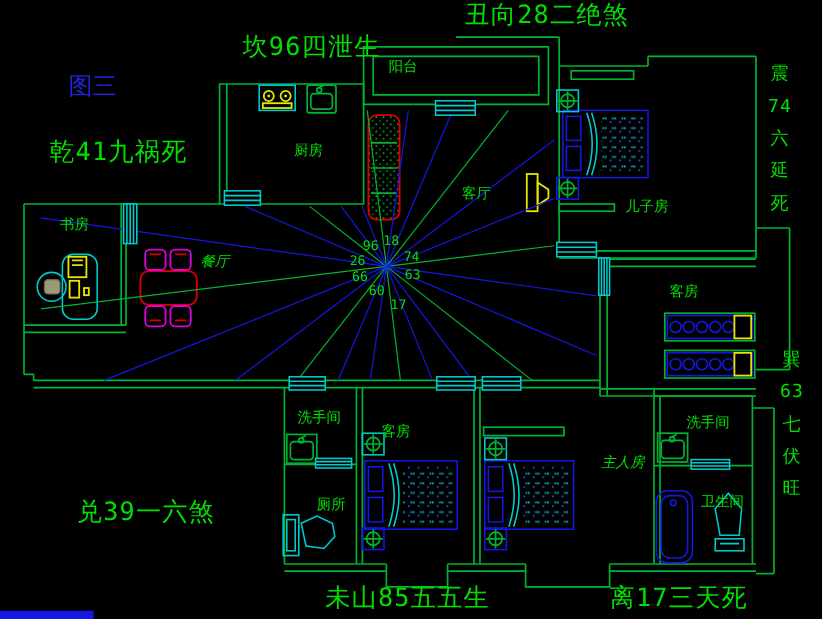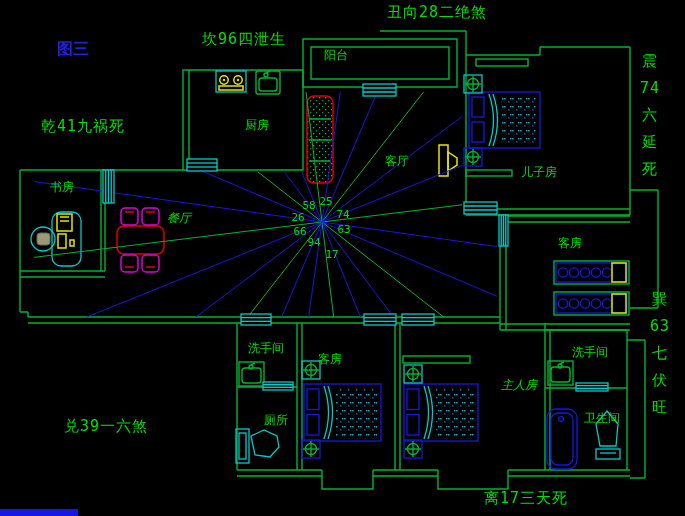--- a/index.html
+++ b/index.html
@@ -9,24 +9,24 @@
   
   .w{stroke:var(--wall);fill:none;stroke-width:1.4px;}
   .b{stroke:var(--blue);fill:none;stroke-width:1.3px;}
   .c{stroke:var(--cyan);fill:none;stroke-width:1.3px;}
   .y{stroke:var(--yellow);fill:none;stroke-width:1.5px;}
   .r{stroke:var(--red);fill:none;stroke-width:1.5px;}
   .m{stroke:var(--magenta);fill:none;stroke-width:1.5px;}
   .fb{stroke:var(--blue);fill:none;stroke-width:1px;}
   .fg{stroke:var(--wall);fill:none;stroke-width:1px;}
   .lbl{position:absolute;color:var(--text);font-size:12px;line-height:13px;white-space:nowrap;}
-  .big{font-size:15px;line-height:16px;letter-spacing:1px;}
+  .big{font-size:21px;line-height:16px;letter-spacing:1px;}
   .vlabel{white-space:pre;text-align:center;width:34px;line-height:27px;font-size:15px;}
   .num{position:absolute;color:var(--text);font-size:11px;line-height:11px;transform:translate(-50%,-50%);}
-  .fig{color:var(--figure_blue);font-weight:bold;font-size:16px;}
+  .fig{color:var(--figure_blue);font-weight:normal;font-size:20px;margin-top:23px;}
   .strip{position:absolute;left:0;top:509px;width:78px;height:7px;background:var(--blue);}
 </style>
 </head>
 <body>
 
 <div id="canvas">
 
 <svg id="plan" width="685" height="516" viewBox="0 0 685 516">
   <defs>
     <pattern id="dc" width="8" height="8" patternUnits="userSpaceOnUse">
@@ -276,39 +276,40 @@
 74
 六
 延
 死</div>
 <div class="lbl big vlabel" style="left:643px;top:286px;">巽
 63
 七
 伏
 旺</div>
 <div class="lbl big" style="left:64px;top:418px;">兑39一六煞</div>
-<div class="lbl big" style="left:484px;top:490px;">离17三天死</div>
+<div class="lbl big" style="left:271px;top:490px;">未山85五五生</div>
+<div class="lbl big" style="left:508px;top:490px;">离17三天死</div>
 
 <div class="lbl" style="left:324px;top:49px;">阳台</div>
 <div class="lbl" style="left:245px;top:119px;">厨房</div>
 <div class="lbl" style="left:385px;top:155px;">客厅</div>
 <div class="lbl" style="left:50px;top:181px;">书房</div>
 <div class="lbl" style="left:167px;top:212px;font-style:italic;">餐厅</div>
 <div class="lbl" style="left:521px;top:166px;">儿子房</div>
 <div class="lbl" style="left:558px;top:237px;">客房</div>
 <div class="lbl" style="left:248px;top:342px;">洗手间</div>
 <div class="lbl" style="left:264px;top:414px;">厕所</div>
 <div class="lbl" style="left:318px;top:353px;">客房</div>
 <div class="lbl" style="left:501px;top:379px;font-style:italic;">主人房</div>
 <div class="lbl" style="left:572px;top:346px;">洗手间</div>
 <div class="lbl" style="left:584px;top:412px;text-align:center;">卫生间</div>
 
-<div class="num" style="left:309px;top:205px;">58</div>
-<div class="num" style="left:326px;top:201px;">25</div>
+<div class="num" style="left:309px;top:205px;">96</div>
+<div class="num" style="left:326px;top:201px;">18</div>
 <div class="num" style="left:298px;top:217px;">26</div>
 <div class="num" style="left:343px;top:214px;">74</div>
 <div class="num" style="left:300px;top:231px;">66</div>
 <div class="num" style="left:344px;top:229px;">63</div>
-<div class="num" style="left:314px;top:242px;">94</div>
+<div class="num" style="left:314px;top:242px;">60</div>
 <div class="num" style="left:332px;top:242px;margin-top:12px;">17</div>
 
 <div class="strip"></div>
 </div>
 
 </body></html>

